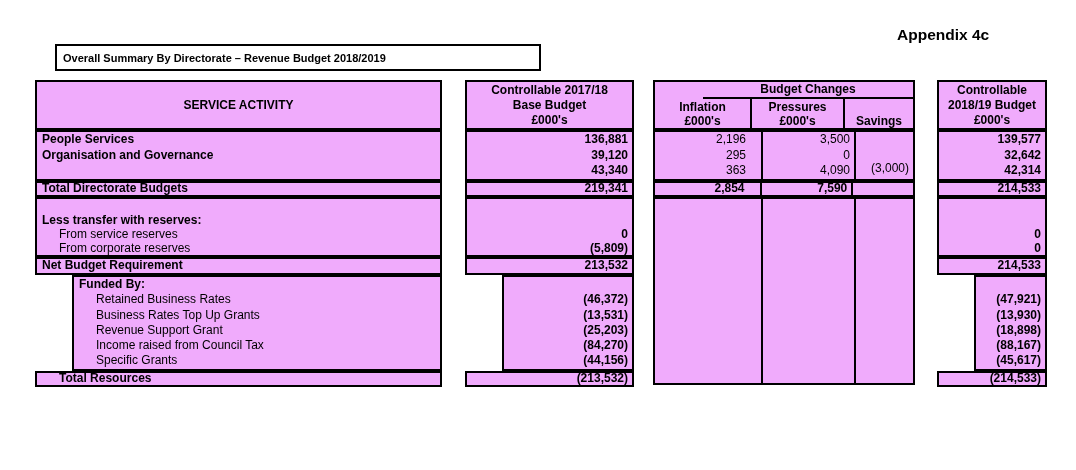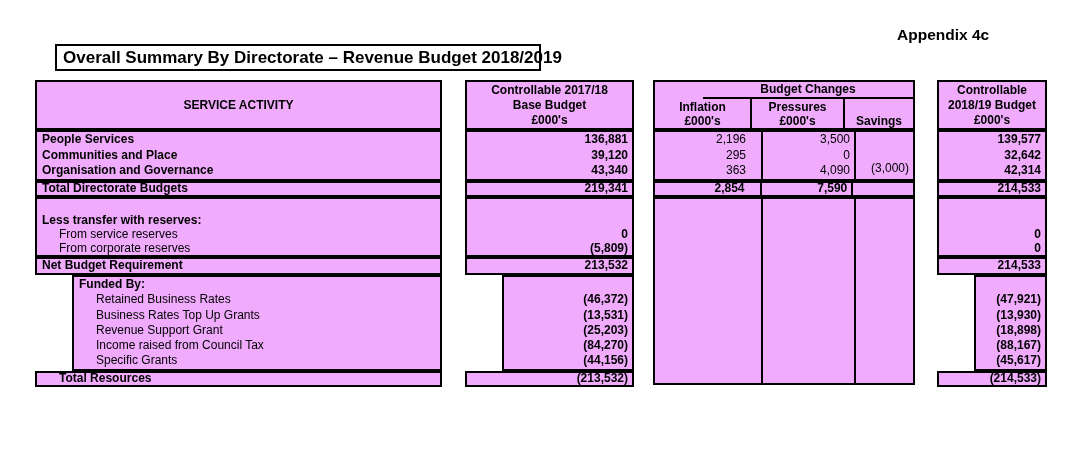--- a/index.html
+++ b/index.html
@@ -5,21 +5,21 @@
   html,body{margin:0;padding:0;background:#fff;}
   #canvas{
     position:relative;width:1076px;height:398px;background:#ffffff;
     font-family:"Liberation Sans",sans-serif;color:#000;overflow:hidden;padding-left:44px;
   }
   .appendix{position:absolute;left:897px;top:26px;font-size:15.5px;font-weight:bold;}
   .title-box{
     position:absolute;left:55px;top:44px;width:486px;height:27px;
     border:2px solid #000;box-sizing:border-box;background:#fff;
     display:flex;align-items:center;padding-left:6px;
-    font-size:17px;font-weight:bold;white-space:nowrap;
+    font-size:11px;font-weight:bold;white-space:nowrap;
   }
   .col{position:absolute;top:80px;height:307px;}
   .col-service{left:35px;width:411px;}
   .col-base{left:465px;width:173px;}
   .col-changes{left:653px;width:266px;}
   .col-1819{left:937px;width:114px;}
 
   .sec{
     position:absolute;left:0;right:4px;border:2px solid #000;
     box-sizing:border-box;background:#f0abfc;overflow:hidden;font-size:12px;
@@ -64,21 +64,20 @@
   <div class="appendix">Appendix 4c</div>
 
   <div class="title-box">Overall Summary By Directorate – Revenue Budget 2018/2019</div>
 
   <div class="col col-service">
     <div class="sec sec-header">
       <div class="hdr-center">SERVICE ACTIVITY</div>
     </div>
     <div class="sec sec-rows">
       <div class="r b lab">People Services</div>
-      <div class="r b lab">Communities and Place</div>
       <div class="r b lab">Organisation and Governance</div>
     </div>
     <div class="sec sec-total1 b lab">Total Directorate Budgets</div>
     <div class="sec sec-reserves">
       <div class="r"></div>
       <div class="r b lab">Less transfer with reserves:</div>
       <div class="r ind">From service reserves</div>
       <div class="r ind">From corporate reserves</div>
     </div>
     <div class="sec sec-net b lab">Net Budget Requirement</div>

